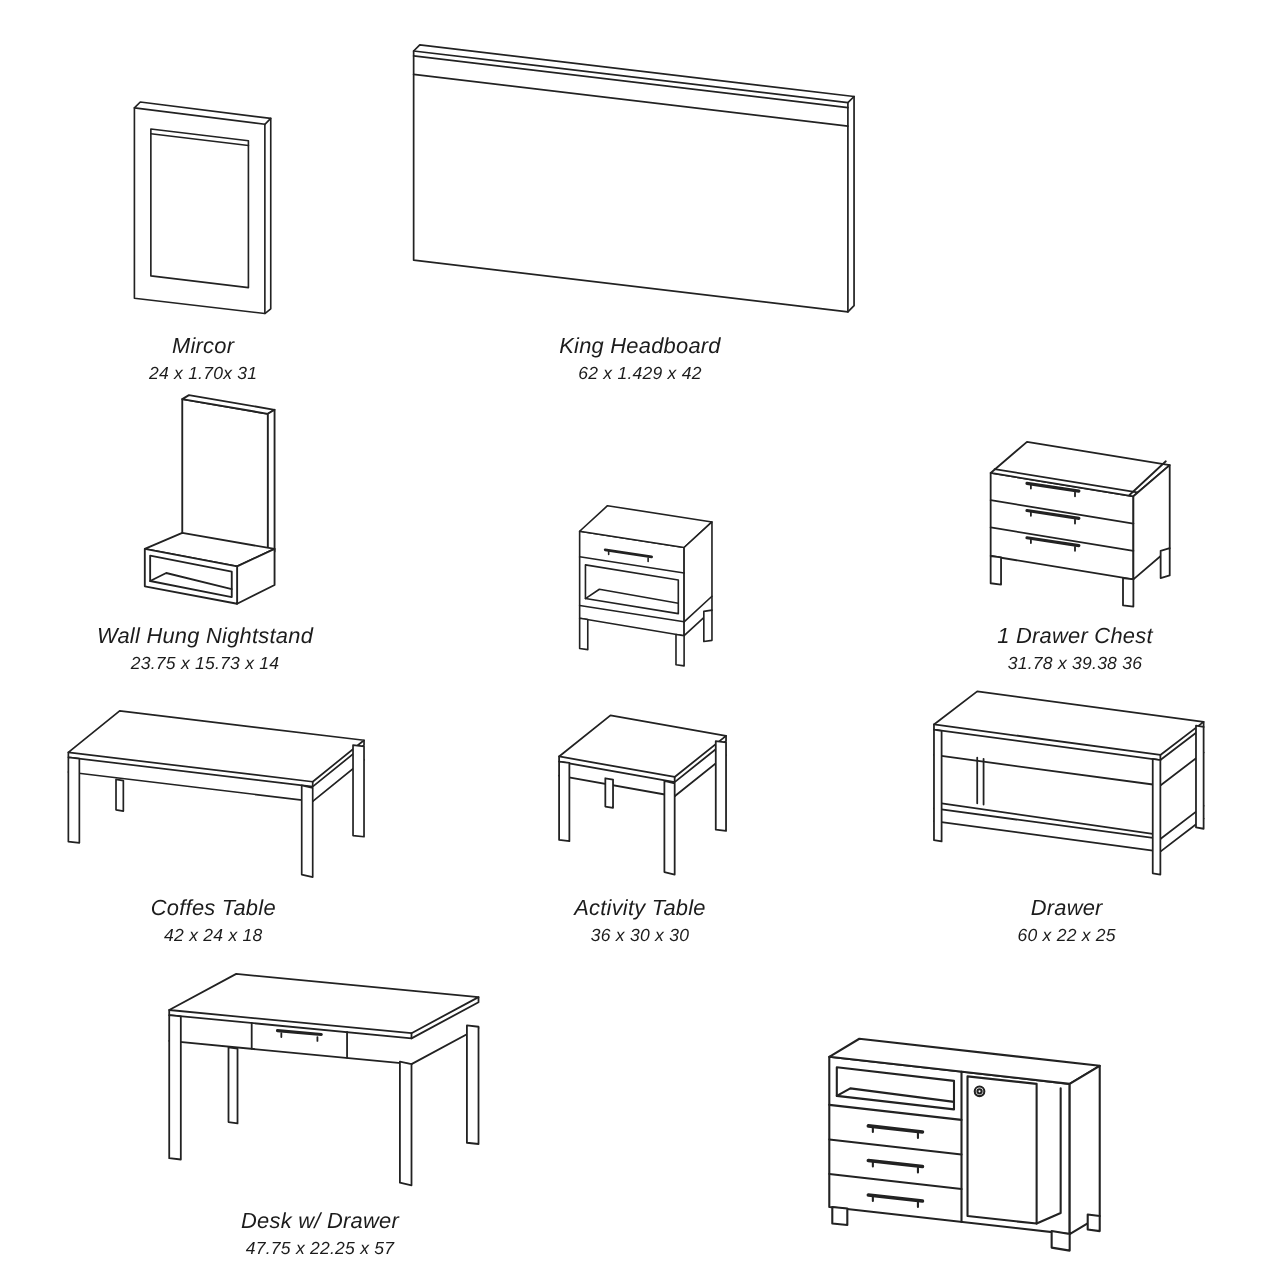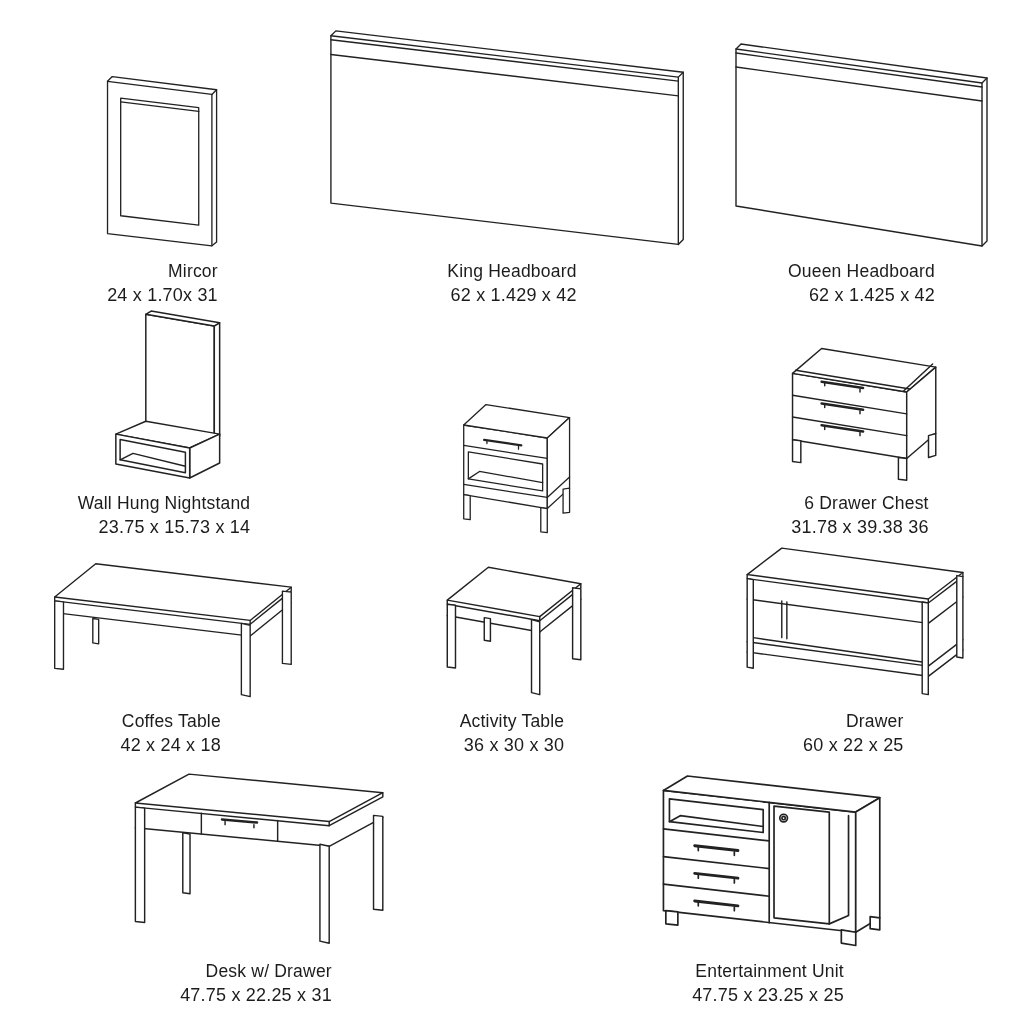--- a/index.html
+++ b/index.html
@@ -6,23 +6,23 @@
   body{width:1024px;height:1024px;font-family:"Liberation Sans",sans-serif;color:#1c1c1c;overflow:hidden;}
   .sheet{width:1024px;height:1024px;box-sizing:border-box;padding-top:16px;display:flex;flex-direction:column;background:#fff;}
   .row{display:grid;grid-template-columns:1fr 1fr 1fr;align-items:end;justify-items:center;}
   .row-1{height:290px;}
   .row-2{height:232px;gap:20px;}
   .row-3{height:218px;}
   .row-4{height:250px;grid-template-columns:1fr 1fr;}
   .item{display:flex;flex-direction:column;align-items:center;margin:0;}
   .drawing{display:flex;align-items:flex-end;justify-content:center;}
   .drawing svg{display:block;}
-  .caption{text-align:right;margin-top:10px;}
+  .caption{text-align:center;margin-top:10px;font-style:italic;}
   .item-name{font-size:17.5px;letter-spacing:.2px;}
-  .item-dims{font-size:18px;margin-top:3px;letter-spacing:.2px;}
+  .item-dims{font-size:14px;margin-top:3px;letter-spacing:.2px;}
   svg .ln{fill:none;stroke:#222222;stroke-width:1.4;stroke-linejoin:round;stroke-linecap:round;}
   svg .fc{fill:#ffffff;stroke:#222222;stroke-width:1.4;stroke-linejoin:round;}
   svg .hd{fill:none;stroke:#222222;stroke-width:2.4;stroke-linecap:round;}
 </style>
 </head>
 <body>
 
 <div class="sheet">
 
   <div class="row row-1">
@@ -52,35 +52,20 @@
           <line class="ln" x1="6" y1="17" x2="359" y2="59"></line>
           <line class="ln" x1="6" y1="32" x2="359" y2="74"></line>
         </svg>
       </div>
       <figcaption class="caption">
         <div class="item-name">King Headboard</div>
         <div class="item-dims">62 x 1.429 x 42</div>
       </figcaption>
     </figure>
 
-    <figure class="item">
-      <div class="drawing">
-        <svg viewBox="0 0 262 214" width="262">
-          <polygon class="fc" points="5,12 10,7 256,41 256,204 251,209 5,169"></polygon>
-          <polyline class="ln" points="5,12 251,46 251,209"></polyline>
-          <line class="ln" x1="251" y1="46" x2="256" y2="41"></line>
-          <line class="ln" x1="5" y1="16" x2="251" y2="50"></line>
-          <line class="ln" x1="5" y1="30" x2="251" y2="64"></line>
-        </svg>
-      </div>
-      <figcaption class="caption">
-        <div class="item-name">Oueen Headboard</div>
-        <div class="item-dims">62 x 1.425 x 42</div>
-      </figcaption>
-    </figure>
   </div>
 
   <div class="row row-2">
 
     <figure class="item">
       <div class="drawing">
         <svg viewBox="0 0 114 162" width="122">
           <polygon class="fc" points="40,4 104,15 104,121 40,110"></polygon>
           <polygon class="fc" points="40,4 45,1 109,12 104,15"></polygon>
           <polygon class="fc" points="104,15 109,12 109,118 104,121"></polygon>
@@ -128,21 +113,21 @@
           <line class="ln" x1="14" y1="57" x2="124" y2="75"></line>
           <line class="ln" x1="14" y1="78" x2="124" y2="96"></line>
           <path class="hd" d="M42,44 L82,50 M42,65 L82,71 M42,86 L82,92"></path>
           <path class="ln" d="M45,45 l0,3 M79,51 l0,3 M45,66 l0,3 M79,72 l0,3 M45,87 l0,3 M79,93 l0,3"></path>
           <polygon class="fc" points="14,100 22,101 22,122 14,121"></polygon>
           <polygon class="fc" points="116,117 124,118 124,139 116,138"></polygon>
           <polygon class="fc" points="145,96 152,94 152,115 145,117"></polygon>
         </svg>
       </div>
       <figcaption class="caption">
-        <div class="item-name">6 Drawer Chest</div>
+        <div class="item-name">1 Drawer Chest</div>
         <div class="item-dims">31.78 x 39.38 36</div>
       </figcaption>
     </figure>
   </div>
 
   <div class="row row-3">
 
     <figure class="item">
       <div class="drawing">
         <svg viewBox="0 0 266 152" width="260">
@@ -223,21 +208,21 @@
           <path class="hd" d="M96,48 L130,51"></path>
           <path class="ln" d="M99,50 l0,3 M127,53 l0,3"></path>
           <polygon class="fc" points="58,61 65,62 65,120 58,119"></polygon>
           <polygon class="fc" points="12,36 21,37 21,148 12,147"></polygon>
           <polygon class="fc" points="191,72 200,74 200,168 191,166"></polygon>
           <polygon class="fc" points="243,44 252,45 252,136 243,135"></polygon>
         </svg>
       </div>
       <figcaption class="caption">
         <div class="item-name">Desk w/ Drawer</div>
-        <div class="item-dims">47.75 x 22.25 x 31</div>
+        <div class="item-dims">47.75 x 22.25 x 57</div>
       </figcaption>
     </figure>
 
     <figure class="item">
       <div class="drawing">
         <svg viewBox="0 0 198 156" width="238">
           <polygon class="fc" points="12,22 172,40 172,140 12,122"></polygon>
           <polygon class="fc" points="12,22 32,10 192,28 172,40"></polygon>
           <polygon class="fc" points="172,40 192,28 192,128 172,140"></polygon>
           <line class="ln" x1="100" y1="32" x2="100" y2="132"></line>
@@ -250,20 +235,16 @@
           <path class="ln" d="M41,69 l0,3 M71,73 l0,3 M41,92 l0,3 M71,96 l0,3 M41,115 l0,3 M71,119 l0,3"></path>
           <polygon class="ln" points="104,35 150,40 150,133 104,128"></polygon>
           <circle class="ln" cx="112" cy="45" r="3.2"></circle>
           <circle class="ln" cx="112" cy="45" r="1.4"></circle>
           <path class="ln" d="M166,43 L166,126 M150,133 L166,126"></path>
           <polygon class="fc" points="14,122 24,123 24,134 14,133"></polygon>
           <polygon class="fc" points="160,138 172,140 172,151 160,149"></polygon>
           <polygon class="fc" points="184,127 192,128 192,138 184,137"></polygon>
         </svg>
       </div>
-      <figcaption class="caption">
-        <div class="item-name">Entertainment Unit</div>
-        <div class="item-dims">47.75 x 23.25 x 25</div>
-      </figcaption>
     </figure>
   </div>
 
 </div>
 
 </body></html>

